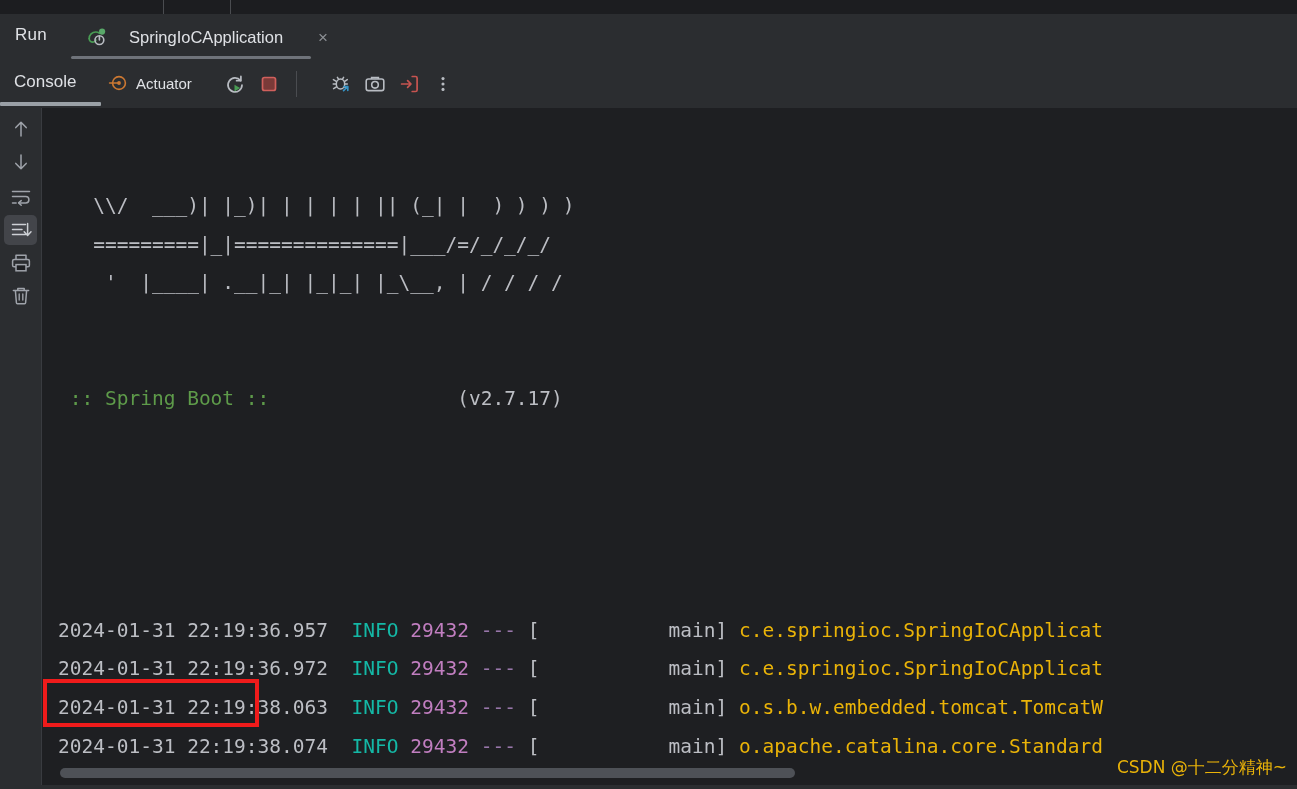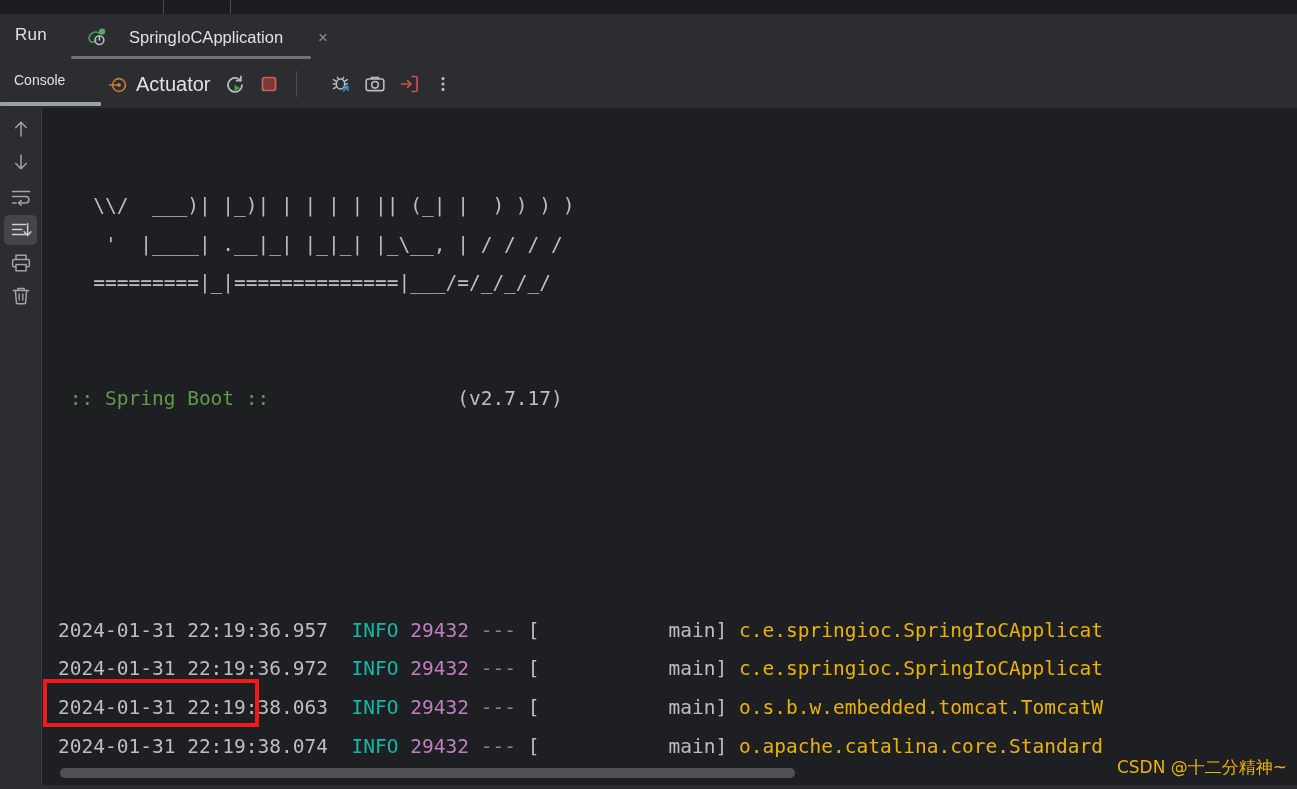--- a/index.html
+++ b/index.html
@@ -51,31 +51,31 @@
     background: #6f737a; border-radius: 2px;
   }
 
   
   .toolbar-row {
     position: absolute; left: 0; top: 60px; width: 1297px; height: 48px;
     background: #2b2d30;
   }
   .console-tab {
     position: absolute; left: 14px; top: 12px;
-    font-size: 14px; color: #dfe1e5;
+    font-size: 17px; color: #dfe1e5;
   }
   .console-underline {
     position: absolute; left: 0; top: 102px; width: 101px; height: 4px;
     background: #9aa0a6; border-radius: 1px;
   }
   .actuator-btn {
     position: absolute; left: 108px; top: 13px;
     display: flex; align-items: center; gap: 8px;
   }
-  .actuator-btn .lbl { font-size: 20px; color: #dfe1e5; text-align: center; }
+  .actuator-btn .lbl { font-size: 15px; color: #dfe1e5; text-align: center; }
   .tbar-icon {
     position: absolute; top: 71px;
     width: 26px; height: 26px;
     display: flex; align-items: center; justify-content: center;
   }
   .tbar-sep {
     position: absolute; top: 71px; width: 1px; height: 26px; background: #4a4c50;
   }
 
   
@@ -275,21 +275,21 @@
     <svg width="22" height="22" viewBox="0 0 22 22">
       <path d="M3.4 5.6h15.2" stroke="#9fa3aa" stroke-width="1.5" stroke-linecap="round"></path>
       <path d="M7.8 5.6V3.4h6.4v2.2" fill="none" stroke="#9fa3aa" stroke-width="1.5" stroke-linejoin="round"></path>
       <path d="M5.4 5.6l1 12.2a1 1 0 0 0 1 .9h7.2a1 1 0 0 0 1-.9l1-12.2" fill="none" stroke="#9fa3aa" stroke-width="1.5" stroke-linejoin="round"></path>
       <path d="M9.2 9v6M12.8 9v6" stroke="#9fa3aa" stroke-width="1.4" stroke-linecap="round"></path>
     </svg>
   </div>
 
   <div class="console">
     <div class="console-inner">
-      <div class="banner" id="banner-block"><div>   \\/  ___)| |_)| | | | | || (_| |  ) ) ) )</div><div>    '  |____| .__|_| |_|_| |_\__, | / / / /</div><div>   =========|_|==============|___/=/_/_/_/</div></div>
+      <div class="banner" id="banner-block"><div>   \\/  ___)| |_)| | | | | || (_| |  ) ) ) )</div><div>   =========|_|==============|___/=/_/_/_/</div><div>    '  |____| .__|_| |_|_| |_\__, | / / / /</div></div>
       <div class="banner"><span class="sb" id="banner-spring"> :: Spring Boot :: </span><span id="banner-gap">               </span><span id="banner-ver">(v2.7.17)</span></div>
       <div style="height:38.6px"></div>
       <div id="log-block"><div class="log-line"><span class="c-ts">2024-01-31 22:19:36.957  </span><span class="c-info">INFO</span><span class="c-plain"> </span><span class="c-pid">29432</span><span class="c-plain"> </span><span class="c-dash">---</span><span class="c-plain"> </span><span class="c-brk">[</span><span class="c-plain">           </span><span class="c-thread">main]</span><span class="c-plain"> </span><span class="c-logger">c.e.springioc.SpringIoCApplicat</span></div><div class="log-line"><span class="c-ts">2024-01-31 22:19:36.972  </span><span class="c-info">INFO</span><span class="c-plain"> </span><span class="c-pid">29432</span><span class="c-plain"> </span><span class="c-dash">---</span><span class="c-plain"> </span><span class="c-brk">[</span><span class="c-plain">           </span><span class="c-thread">main]</span><span class="c-plain"> </span><span class="c-logger">c.e.springioc.SpringIoCApplicat</span></div><div class="log-line"><span class="c-ts">2024-01-31 22:19:38.063  </span><span class="c-info">INFO</span><span class="c-plain"> </span><span class="c-pid">29432</span><span class="c-plain"> </span><span class="c-dash">---</span><span class="c-plain"> </span><span class="c-brk">[</span><span class="c-plain">           </span><span class="c-thread">main]</span><span class="c-plain"> </span><span class="c-logger">o.s.b.w.embedded.tomcat.TomcatW</span></div><div class="log-line"><span class="c-ts">2024-01-31 22:19:38.074  </span><span class="c-info">INFO</span><span class="c-plain"> </span><span class="c-pid">29432</span><span class="c-plain"> </span><span class="c-dash">---</span><span class="c-plain"> </span><span class="c-brk">[</span><span class="c-plain">           </span><span class="c-thread">main]</span><span class="c-plain"> </span><span class="c-logger">o.apache.catalina.core.Standard</span></div></div>
       
     </div>
   </div>
 
   <div class="annot-box"></div>
 
   <div class="watermark">CSDN @十二分精神~</div>

